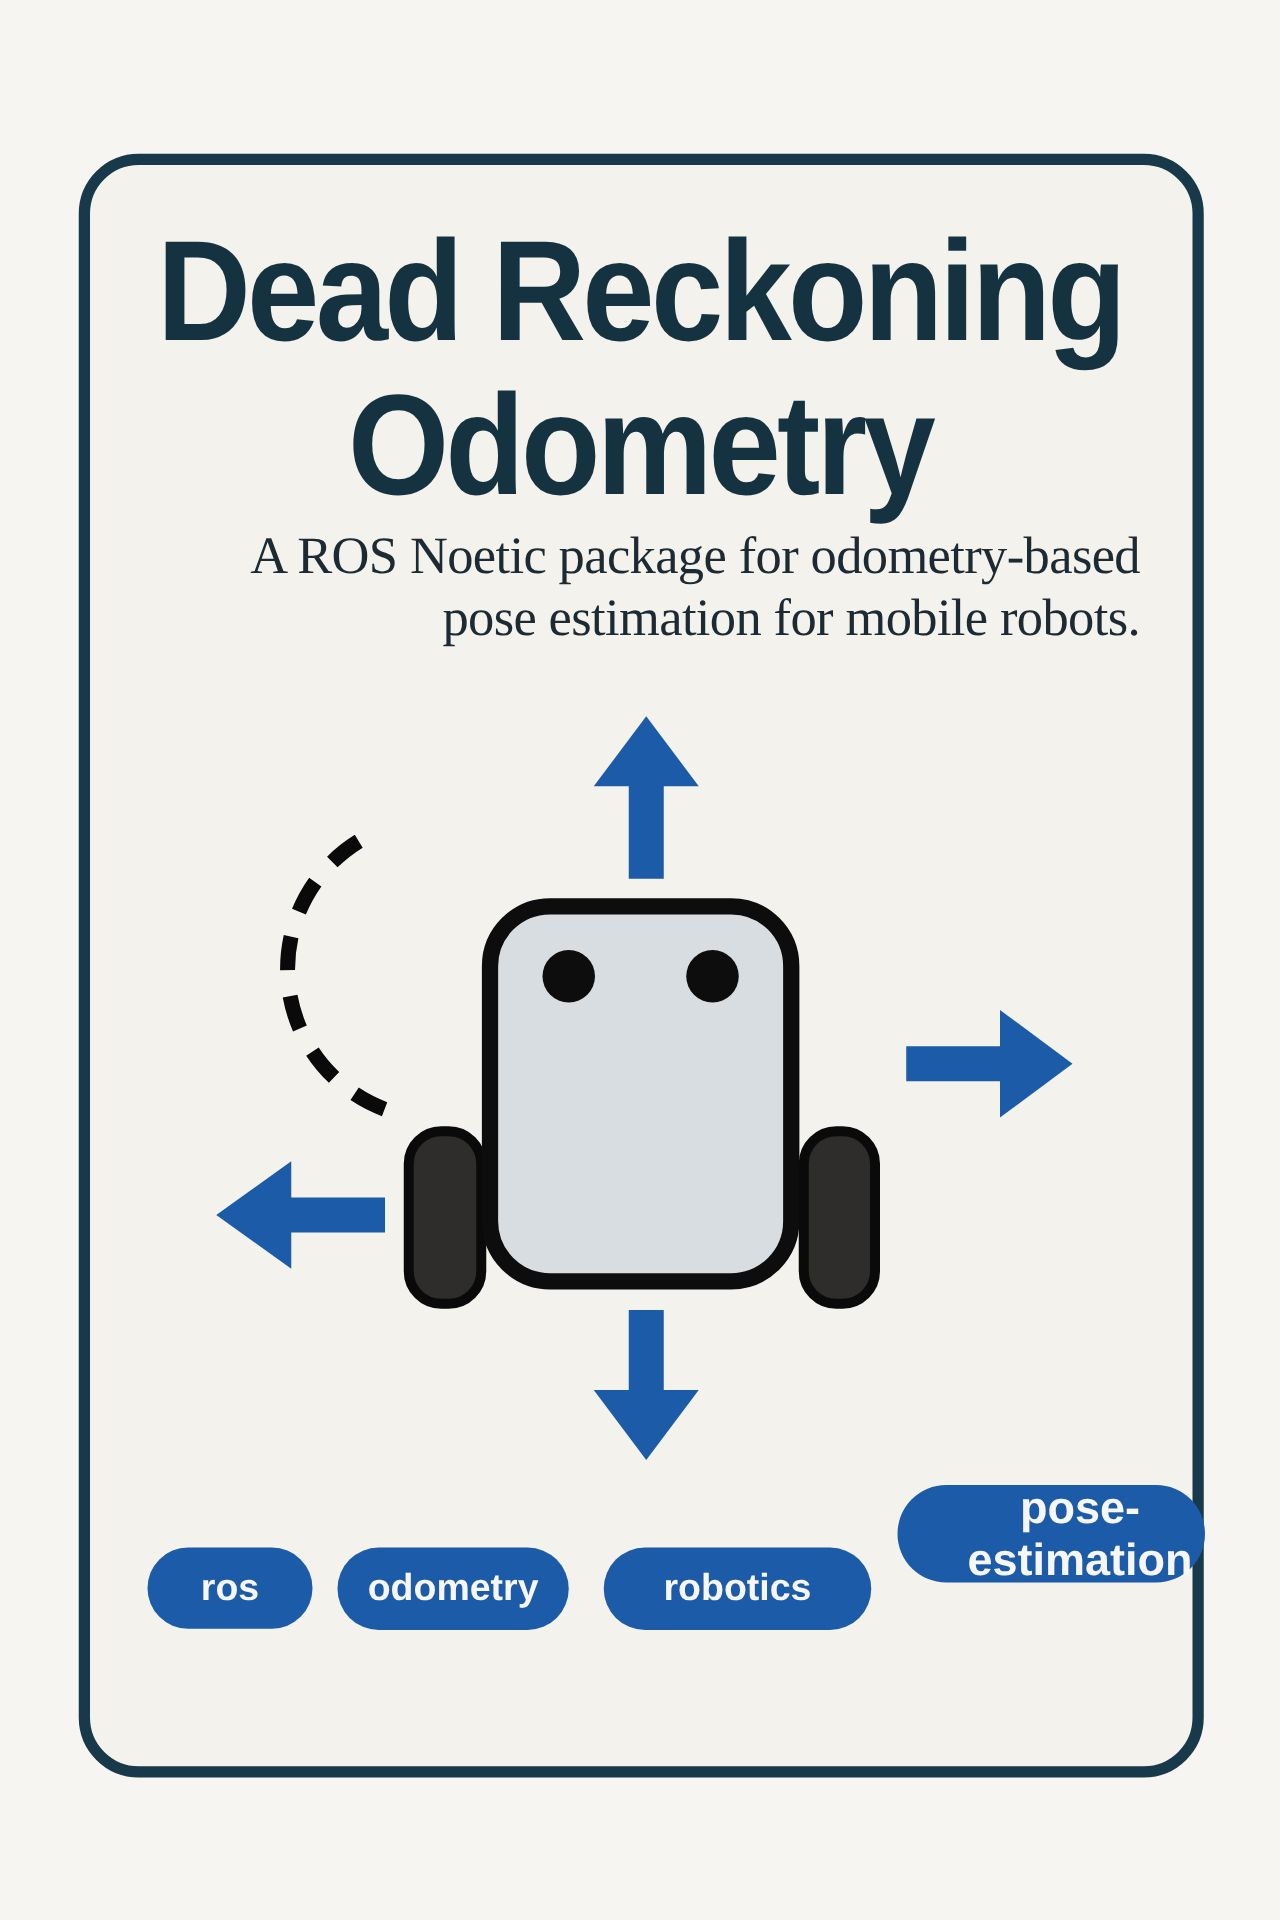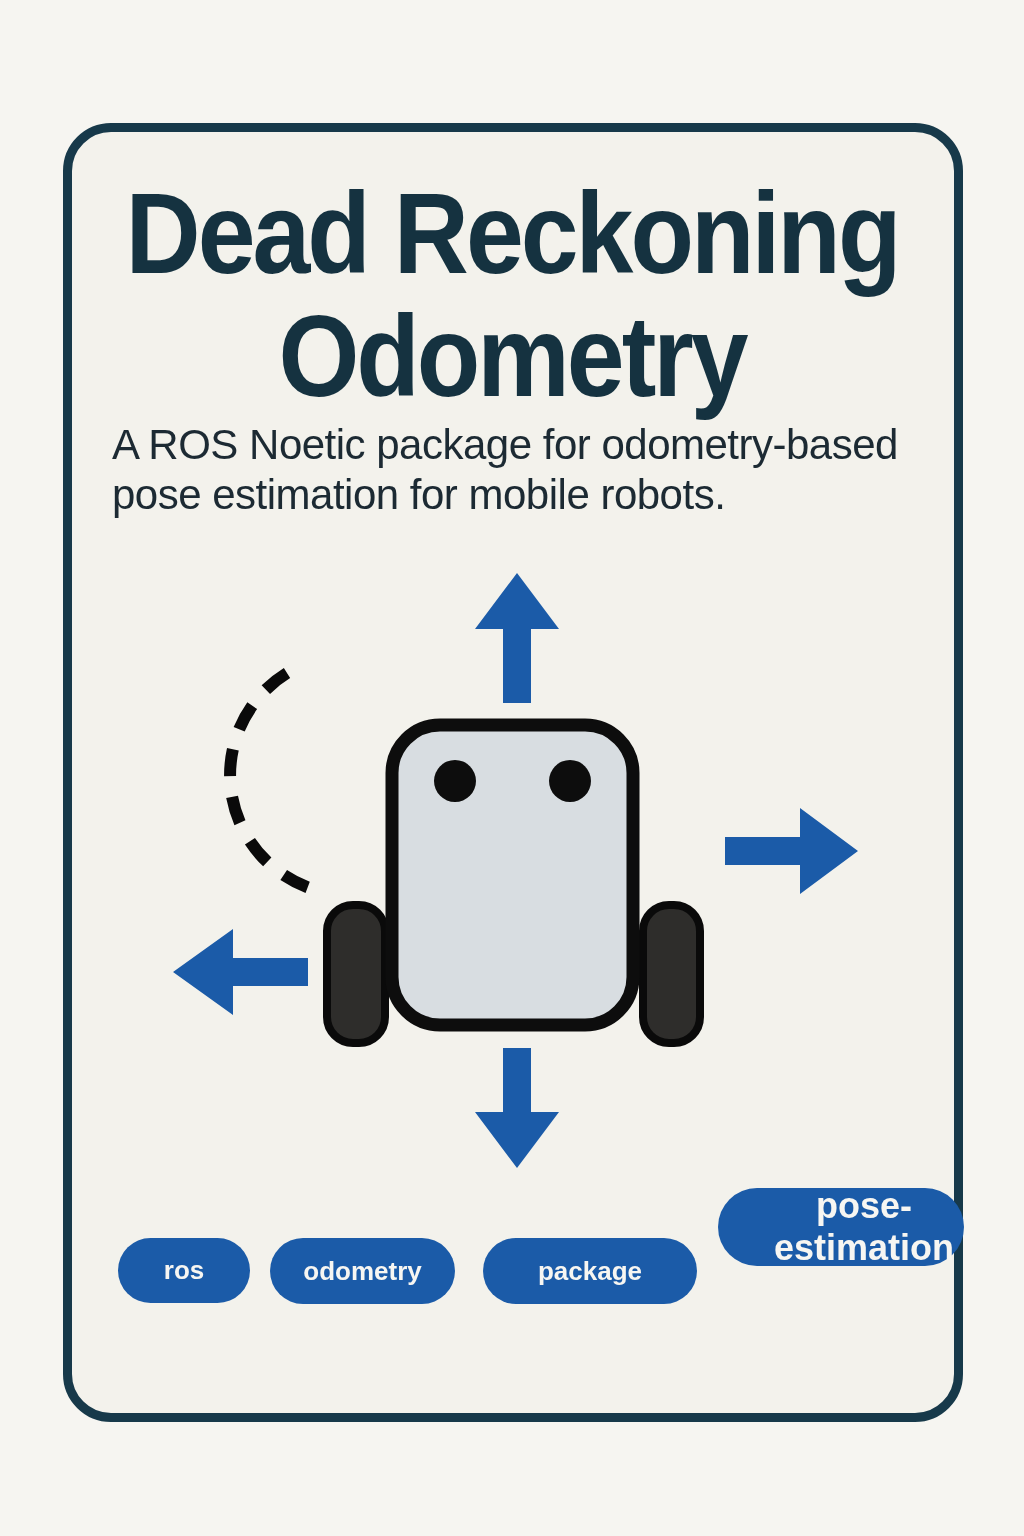--- a/index.html
+++ b/index.html
@@ -31,41 +31,42 @@
     letter-spacing: -3px;
     color: #153240;
     transform: scaleY(1.1);
     transform-origin: 50% 0;
   }
 
   .subtitle {
     position: absolute;
     left: 112px; top: 420px;
     width: 800px;
-    text-align: left;
+    text-align: right;
     font-size: 42px;
     line-height: 1.2;
     font-weight: 500;
     letter-spacing: -0.5px;
     color: #1c2a33;
+    font-family: Liberation Serif, serif;
   }
   .subtitle .inner { display: inline-block; max-width: 790px; }
 
   .illustration-svg {
     position: absolute;
     left: 100px; top: 560px;
     width: 800px; height: 620px;
   }
 
   .tag-pill {
     position: absolute;
     background: #1b5ba8;
     color: #f7f6f2;
     font-weight: 700;
-    font-size: 26px;
+    font-size: 30px;
     line-height: 1.18;
     display: flex;
     align-items: center;
     justify-content: center;
     text-align: center;
     border-radius: 34px;
   }
   .tag-ros        { left: 118px; top: 1238px; width: 132px; height: 65px; }
   .tag-robotics   { left: 270px; top: 1238px; width: 185px; height: 66px; }
   .tag-odometry   { left: 483px; top: 1238px; width: 214px; height: 66px; }
@@ -103,17 +104,17 @@
     <rect x="292" y="165" width="241" height="300" rx="48" fill="#d8dde1" stroke="#0d0d0d" stroke-width="13"></rect>
 
     <circle cx="355" cy="221" r="21" fill="#0d0d0d"></circle>
     <circle cx="470" cy="221" r="21" fill="#0d0d0d"></circle>
   </svg>
 
   <div class="tag-pill tag-ros">ros</div>
 
   <div class="tag-pill tag-robotics">odometry</div>
 
-  <div class="tag-pill tag-odometry">package</div>
+  <div class="tag-pill tag-odometry">robotics</div>
 
   <div class="tag-pill tag-pose">pose-estimation</div>
 
 </div>
 
 </body></html>

